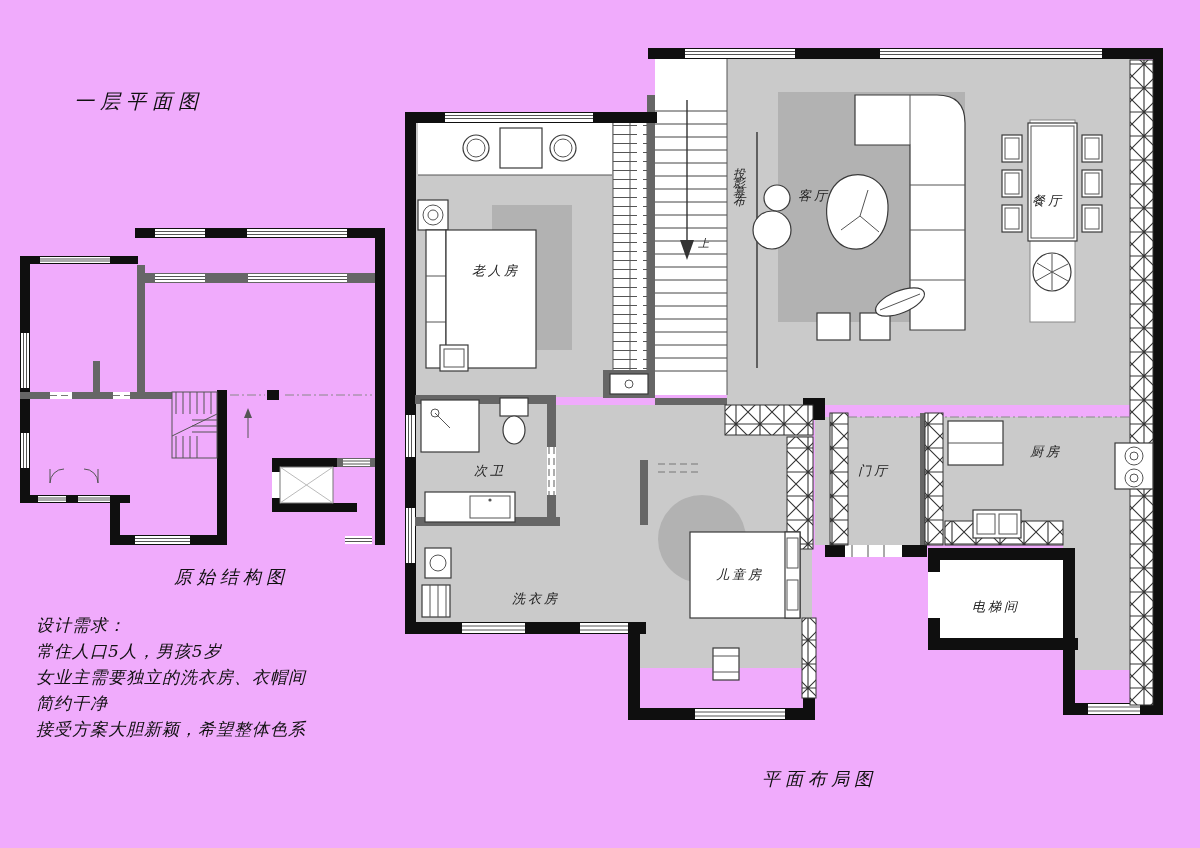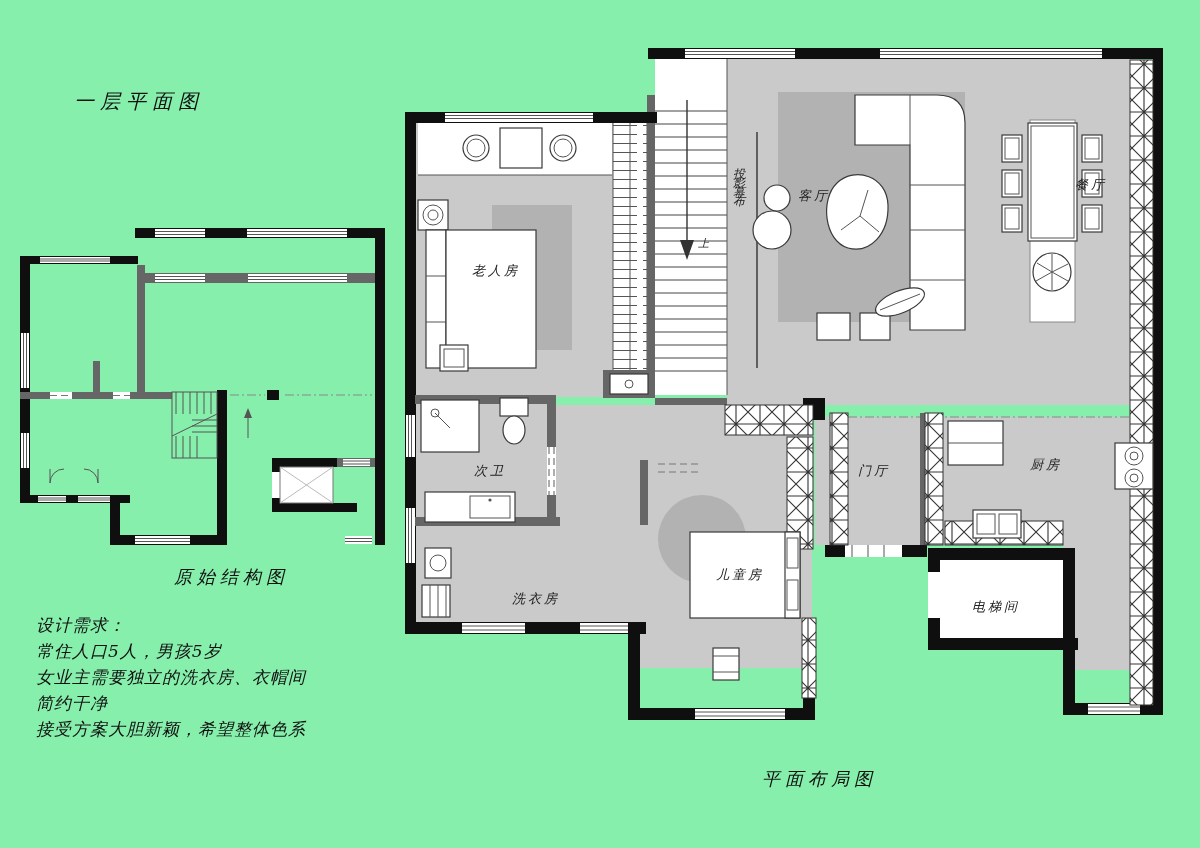--- a/index.html
+++ b/index.html
@@ -1,17 +1,17 @@
 <!DOCTYPE html>
 <html><head>
 <meta charset="utf-8">
 <style>
   html,body{margin:0;padding:0;background:#fff;width:1200px;height:848px;overflow:hidden;
     font-family:"DejaVu Serif", serif;}
-  .sheet{position:relative;width:1200px;height:848px;background:#86efac;}
+  .sheet{position:relative;width:1200px;height:848px;background:#f0abfc;}
   .sheet-title{position:absolute;left:74px;top:88px;font-size:20px;letter-spacing:6px;
     font-style:italic;color:#111;}
   .caption{position:absolute;font-size:18px;letter-spacing:5px;font-style:italic;color:#111;}
   .cap-small{left:174px;top:565px;}
   .cap-large{left:762px;top:767px;}
   .requirements{position:absolute;left:36px;top:612px;font-size:17px;line-height:26px;
     font-style:italic;color:#111;letter-spacing:1px;}
   .plan{position:absolute;}
   .plan-small{left:20px;top:228px;width:370px;height:320px;}
   .plan-large{left:400px;top:40px;width:770px;height:690px;}
@@ -425,24 +425,24 @@
         <rect class="fur" x="210" y="334" width="38" height="20"></rect>
         <circle class="thin" cx="229" cy="344" r="4" fill="none"></circle>
       </g>
     </svg>
 
     
     <div class="room-label" style="left:72px;top:222px;">老人房</div>
     <div class="room-label vertical" style="left:330px;top:118px;font-size:12px;">投影幕布</div>
     <div class="room-label" style="left:398px;top:147px;">客厅</div>
     <div class="room-label small" style="left:298px;top:196px;">上</div>
-    <div class="room-label" style="left:632px;top:136px;padding-left:43px;">餐厅</div>
+    <div class="room-label" style="left:632px;top:152px;">餐厅</div>
     <div class="room-label" style="left:74px;top:422px;">次卫</div>
     <div class="room-label" style="left:112px;top:550px;">洗衣房</div>
     <div class="room-label" style="left:316px;top:526px;">儿童房</div>
     <div class="room-label" style="left:458px;top:422px;">门厅</div>
-    <div class="room-label" style="left:630px;top:416px;">厨房</div>
+    <div class="room-label" style="left:630px;top:403px;">厨房</div>
     <div class="room-label" style="left:572px;top:530px;margin-top:28px;">电梯间</div>
   </div>
 
   <div class="caption cap-large">平面布局图</div>
 
 </div>
 
 </body></html>

